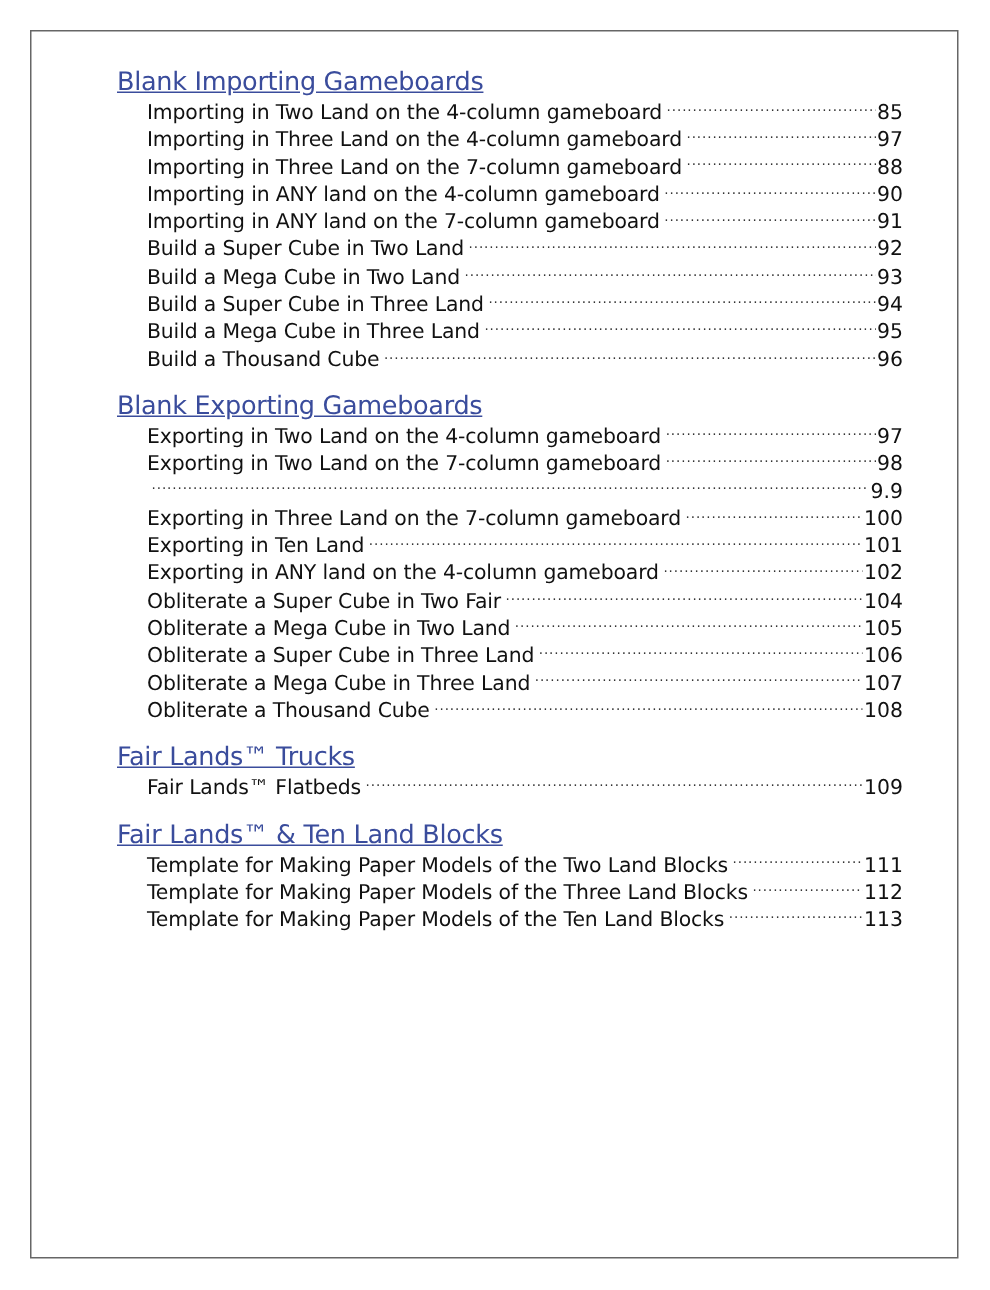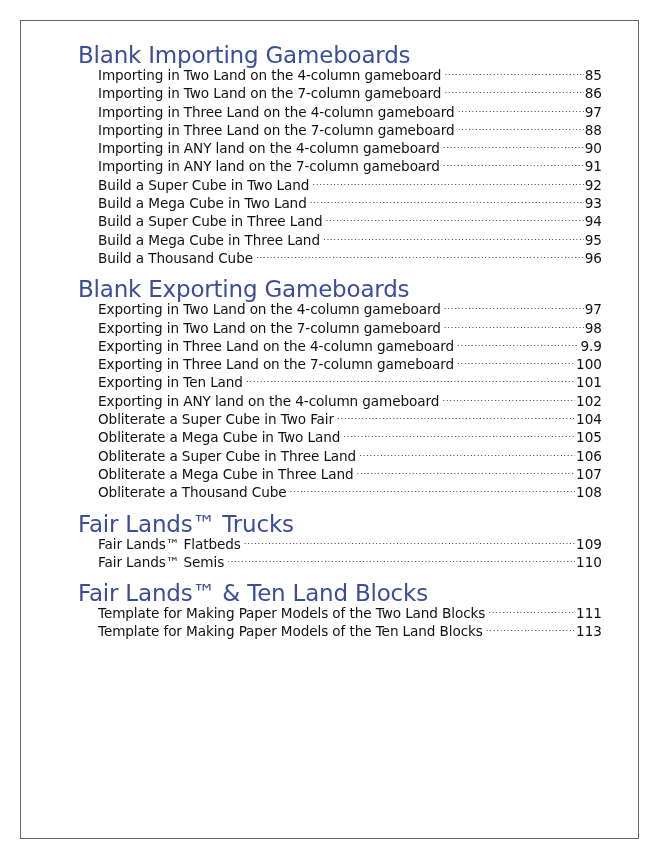--- a/index.html
+++ b/index.html
@@ -2,49 +2,44 @@
 <html><head>
 <meta charset="utf-8">
 <style>
   html, body { margin: 0; padding: 0; background: #ffffff; }
   body { width: 660px; height: 860px; position: relative; overflow: hidden;
          font-family: "DejaVu Sans", sans-serif; }
   .frame { position: absolute; left: 20px; top: 20px; width: 619px; height: 819px;
            border: 1.5px solid #666666; box-sizing: border-box; }
   .content { position: absolute; left: 78px; top: 44px; width: 524px; }
   .section { margin-bottom: 11px; }
-  .section-title { color: #3a4c9c; font-size: 23px; line-height: 22px; height: 22px;
-                   white-space: nowrap; letter-spacing: -0.2px; }
+  .section-title { color: #3a4c9c; font-size: 17px; line-height: 22px; height: 22px;
+                   white-space: nowrap; letter-spacing: -0.2px; text-decoration: underline; }
   .entries { padding-left: 20px; }
-  .entry { display: flex; align-items: flex-end; height: 18.3px; line-height: 18.3px;
+  .entry { display: flex; align-items: center; height: 18.3px; line-height: 18.3px;
            font-size: 13.6px; color: #111111; white-space: nowrap; }
   .entry .label { flex: 0 0 auto; letter-spacing: -0.1px; }
   .entry .dots { flex: 1 1 auto; overflow: hidden; margin: 0 1px; position: relative; height: 18px; }
   .entry .dots::after { content: "........................................................................................................................................................................................................................................................"; position: absolute; left: 2px; bottom: 3px; font-size: 9px; letter-spacing: 0.6px; color: #333; }
   .entry .page { flex: 0 0 auto; text-align: right; }
 </style>
 </head>
 <body>
 
 <div class="frame"></div>
 
 <div class="content">
 
   <div class="section">
     <div class="section-title">Blank Importing Gameboards</div>
     <div class="entries">
       <div class="entry">
           <span class="label">Importing in Two Land on the 4-column gameboard</span>
           <span class="dots"></span>
           <span class="page">85</span>
-        </div>
-      <div class="entry">
-          <span class="label">Importing in Two Land on the 7-column gameboard</span>
-          <span class="dots"></span>
-          <span class="page">86</span>
         </div>
       <div class="entry">
           <span class="label">Importing in Three Land on the 4-column gameboard</span>
           <span class="dots"></span>
           <span class="page">97</span>
         </div>
       <div class="entry">
           <span class="label">Importing in Three Land on the 7-column gameboard</span>
           <span class="dots"></span>
           <span class="page">88</span>
@@ -94,21 +89,20 @@
           <span class="label">Exporting in Two Land on the 4-column gameboard</span>
           <span class="dots"></span>
           <span class="page">97</span>
         </div>
       <div class="entry">
           <span class="label">Exporting in Two Land on the 7-column gameboard</span>
           <span class="dots"></span>
           <span class="page">98</span>
         </div>
       <div class="entry">
-          <span class="label">Exporting in Three Land on the 4-column gameboard</span>
           <span class="dots"></span>
           <span class="page">9.9</span>
         </div>
       <div class="entry">
           <span class="label">Exporting in Three Land on the 7-column gameboard</span>
           <span class="dots"></span>
           <span class="page">100</span>
         </div>
       <div class="entry">
           <span class="label">Exporting in Ten Land</span>
@@ -149,37 +143,37 @@
   </div>
 
   <div class="section">
     <div class="section-title">Fair Lands™ Trucks</div>
     <div class="entries">
       <div class="entry">
           <span class="label">Fair Lands™ Flatbeds</span>
           <span class="dots"></span>
           <span class="page">109</span>
         </div>
-      <div class="entry">
-          <span class="label">Fair Lands™ Semis</span>
-          <span class="dots"></span>
-          <span class="page">110</span>
-        </div>
     </div>
   </div>
 
   <div class="section">
     <div class="section-title">Fair Lands™ &amp; Ten Land Blocks</div>
     <div class="entries">
       <div class="entry">
           <span class="label">Template for Making Paper Models of the Two Land Blocks</span>
           <span class="dots"></span>
           <span class="page">111</span>
         </div>
       <div class="entry">
+          <span class="label">Template for Making Paper Models of the Three Land Blocks</span>
+          <span class="dots"></span>
+          <span class="page">112</span>
+        </div>
+      <div class="entry">
           <span class="label">Template for Making Paper Models of the Ten Land Blocks</span>
           <span class="dots"></span>
           <span class="page">113</span>
         </div>
     </div>
   </div>
 
 </div>
 
 </body></html>

